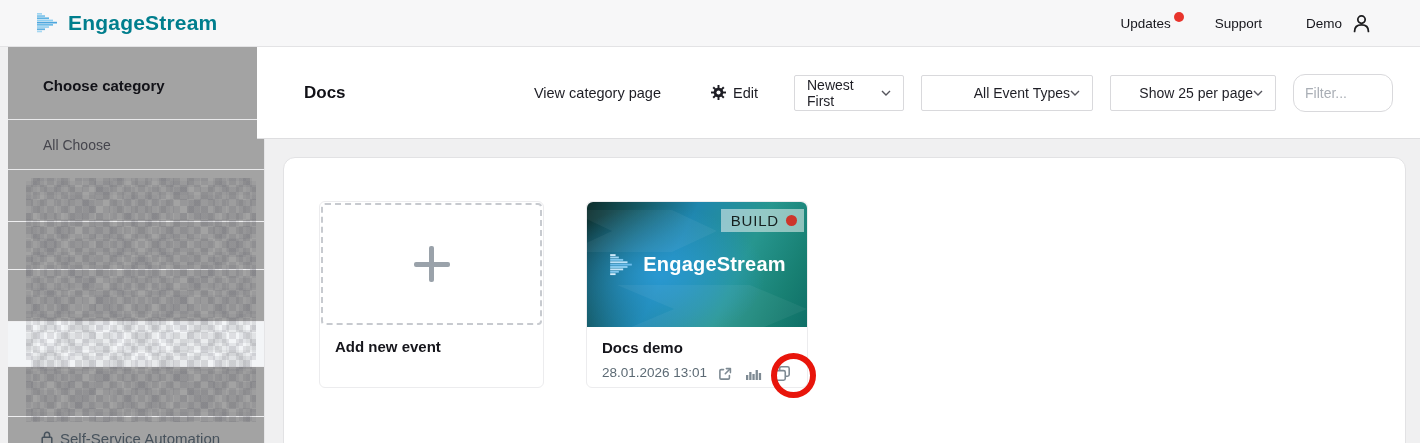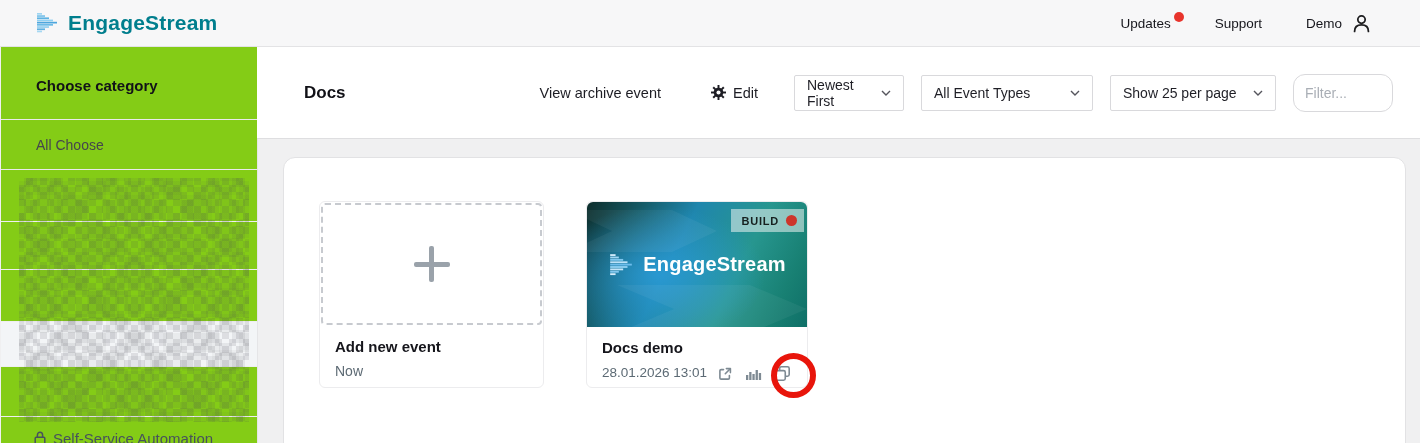--- a/index.html
+++ b/index.html
@@ -19,22 +19,22 @@
   .brand-name { font-size:21px; font-weight:bold; color:#007e8d; letter-spacing:0.2px; }
   .topbar-right { margin-left:auto; display:flex; align-items:center; gap:44px; }
   .top-link { font-size:13.5px; color:#16161c; cursor:pointer; position:relative; }
   .updates-dot {
     position:absolute; top:-4px; right:-13px; width:10px; height:10px;
     border-radius:50%; background:#e8342c;
   }
   .user-area { display:flex; align-items:center; gap:9px; }
   
   .sidebar {
-    position:absolute; top:47px; left:1px; width:257px; height:396px;
-    background:#84cc16; border-right:1px solid #e5e5e7; overflow:hidden;
+    position:absolute; top:47px; left:8px; width:257px; height:396px;
+    background:#a3a3a3; border-right:1px solid #e5e5e7; overflow:hidden;
   }
   .sidebar-heading {
     height:73px; padding:30px 0 0 35px; font-size:15px; font-weight:bold;
     color:#121218; border-bottom:1px solid #e9e9eb;
   }
   .sidebar-item {
     height:50px; display:flex; align-items:center; padding-left:35px;
     font-size:14px; color:#45454d; border-bottom:1px solid #e9e9eb; cursor:pointer;
   }
   .redacted-row { border-bottom:1px solid #efeff1; }
@@ -63,21 +63,21 @@
   .toolbar {
     height:92px; background:#fff; border-bottom:1px solid #dedee0;
     display:flex; align-items:center; padding:0 27px 0 47px;
   }
   .toolbar-title { font-size:17px; font-weight:bold; color:#101016; }
   .toolbar-spacer { flex:1; }
   .archive-link { font-size:14.5px; color:#1d1d24; margin-right:50px; cursor:pointer; }
   .edit-btn { display:flex; align-items:center; gap:7px; font-size:14.5px; color:#1d1d24; margin-right:36px; cursor:pointer; }
   .select-box {
     height:36px; border:1px solid #d9d9dc; border-radius:2px; background:#fff;
-    display:flex; align-items:center; justify-content:space-between;
+    display:flex; align-items:center; justify-content:flex-end;
     padding:0 12px; font-size:14px; color:#1f1f26; margin-right:17px; cursor:pointer;
   }
   .select-sort { width:110px; }
   .select-types { width:172px; }
   .select-pagesize { width:166px; }
   .filter-input {
     width:100px; height:38px; border:1px solid #d9d9dc; border-radius:12px;
     padding:0 11px; font-size:14px; color:#1f1f26; outline:none;
     font-family:"Liberation Sans","DejaVu Sans",sans-serif;
   }
@@ -119,21 +119,21 @@
   }
   .chev1 { left:-20px; top:8px; width:150px; height:42px; }
   .chev2 { left:30px; bottom:-6px; width:190px; height:48px; }
   .thumb-logo { display:flex; align-items:center; gap:9px; position:relative; }
   .thumb-brand-name { font-size:20px; font-weight:bold; color:#ffffff; letter-spacing:0.2px; }
   .build-badge {
     position:absolute; top:7px; right:3px; height:23px;
     background:rgba(238,244,242,0.55); display:flex; align-items:center; gap:7px;
     padding:0 7px 0 10px;
   }
-  .build-label { font-size:11px; font-weight:bold; color:#16201f; letter-spacing:0.8px; }
+  .build-label { font-size:15px; font-weight:normal; color:#16201f; letter-spacing:0.8px; }
   .build-dot { width:11px; height:11px; border-radius:50%; background:#cd352a; }
   .event-meta { display:flex; align-items:flex-start; margin-top:9px; }
   .event-date { font-size:13.5px; color:#5c6a74; }
   .event-actions { margin-left:auto; display:flex; align-items:center; gap:12px; padding-right:1px; }
   .action-icon { display:flex; cursor:pointer; }
   .annotation-ring {
     position:absolute; left:184px; top:151px; width:45px; height:45px;
     border:6px solid #e8150b; border-radius:50%; pointer-events:none; z-index:5;
   }
 </style>
@@ -195,21 +195,21 @@
       </span>
       <span>Self-Service Automation</span>
     </div>
   </aside>
 
   <main class="main">
 
     <div class="toolbar">
       <span class="toolbar-title">Docs</span>
       <span class="toolbar-spacer"></span>
-      <span class="archive-link">View archive event</span>
+      <span class="archive-link">View category page</span>
       <span class="edit-btn">
         <span style="display:flex;">
           <svg width="15" height="15" viewBox="0 0 14 14">
             <g fill="#1d1d24">
               <circle cx="7" cy="7" r="4.5"></circle>
               <g>
                 <rect x="6.1" y="0" width="1.8" height="3.2"></rect>
                 <rect x="6.1" y="10.8" width="1.8" height="3.2"></rect>
                 <rect x="0" y="6.1" width="3.2" height="1.8"></rect>
                 <rect x="10.8" y="6.1" width="3.2" height="1.8"></rect>
@@ -254,21 +254,20 @@
     <div class="content">
       <div class="panel">
         <div class="cards">
 
           <div class="card add-card">
             <div class="dashed-area">
               <div class="plus"></div>
             </div>
             <div class="card-info">
               <div class="card-title">Add new event</div>
-              <div class="card-sub">Now</div>
             </div>
           </div>
 
           <div class="card event-card">
             <div class="thumb">
               <span class="thumb-chev chev1"></span>
               <span class="thumb-chev chev2"></span>
               <span class="thumb-logo">
                 <span style="display:flex;">
                   <svg width="26" height="26" viewBox="0 0 24 24">

